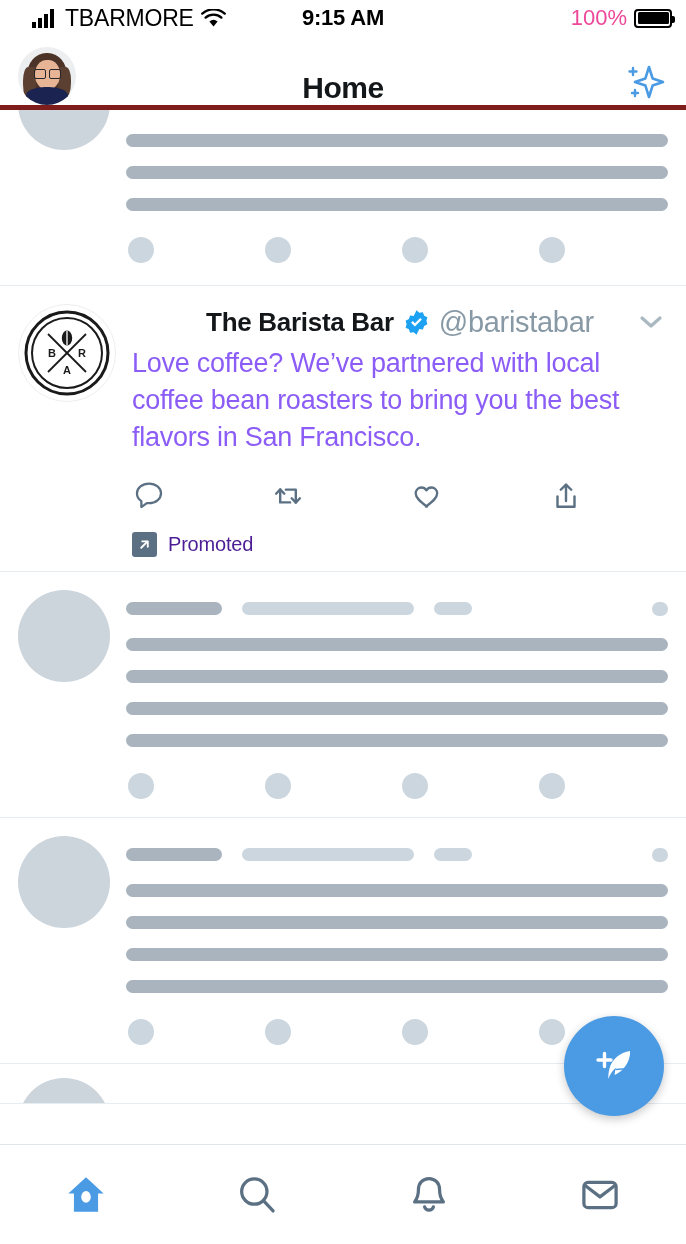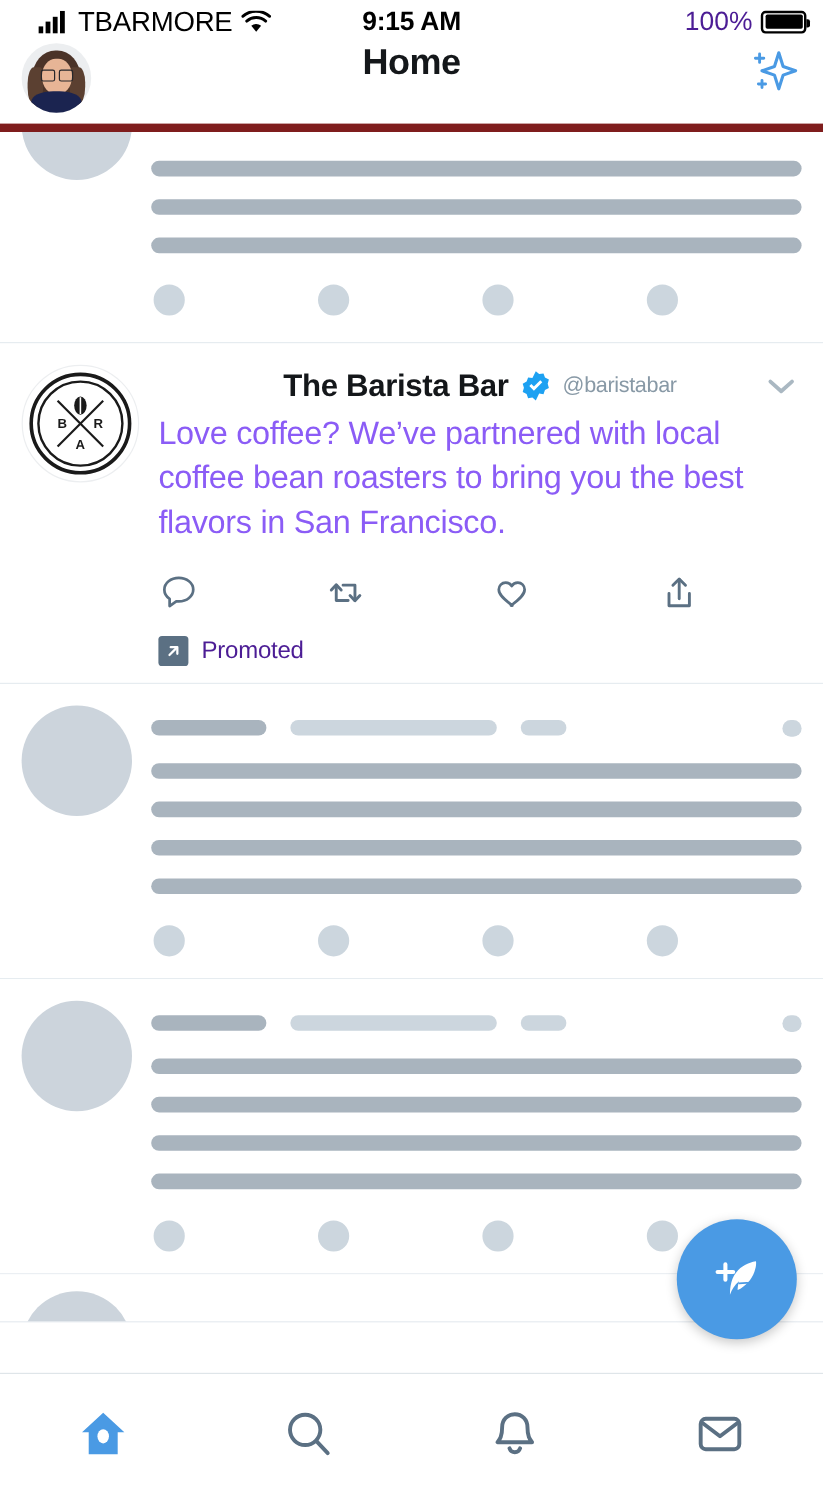--- a/index.html
+++ b/index.html
@@ -18,32 +18,32 @@
   }
   .sb-left { display:flex; align-items:center; gap:7px; }
   .sb-carrier { font-size:23px; font-weight:400; color:#000; letter-spacing:-.2px; }
   .sb-center {
     position:absolute; left:0; right:0; text-align:center;
     font-size:22px; font-weight:700; color:#000; letter-spacing:-.2px;
   }
   .sb-right {
     position:absolute; right:14px; display:flex; align-items:center; gap:7px;
   }
-  .sb-battpct { font-size:22px; font-weight:400; color:#4c1d95; }
+  .sb-battpct { font-size:22px; font-weight:400; color:#ec4899; }
   .batt { position:relative; width:38px; height:19px;
           border:2px solid #000; border-radius:4px; padding:1.5px; }
   .batt-fill { width:100%; height:100%; background:#000; border-radius:1.5px; }
   .batt-nub { position:absolute; right:-5px; top:5.5px; width:3px; height:7px;
               background:#000; border-radius:0 2px 2px 0; }
 
   
   .navheader {
-    height:74px; display:flex; align-items:flex-start;
+    height:74px; display:flex; align-items:flex-end;
     padding:0 18px; position:relative;
-    border-bottom:7px solid #7f1d1d; background:#fff;
+    border-bottom:5px solid #7f1d1d; background:#fff;
   }
   .me-avatar {
     width:58px; height:58px; border-radius:50%;
     background:#eceef0; overflow:hidden; position:relative; flex:none;
   }
   .me-avatar .hair {
     position:absolute; left:9px; top:6px; width:40px; height:46px;
     background:#4b3328; border-radius:48% 48% 38% 38%;
   }
   .me-avatar .hair2 {
@@ -109,21 +109,21 @@
 
   
   .tweet { display:flex; gap:16px; padding:18px 18px 14px; border-bottom:1px solid #e6ecf0; }
   .brand-avatar {
     width:98px; height:98px; border-radius:50%; flex:none;
     background:#fff; border:1px solid #eceef0; position:relative;
   }
   .tweet-main { flex:1; min-width:0; position:relative; padding-top:2px; }
   .tweet-head { display:flex; align-items:center; gap:9px;justify-content:center; }
   .t-name { font-size:26px; font-weight:700; color:#14171a; letter-spacing:-.3px; }
-  .t-handle { font-size:18px; color:#8899a6; letter-spacing:-.3px; }
+  .t-handle { font-size:29px; color:#8899a6; letter-spacing:-.3px; }
   .caret-btn { position:absolute; right:0; top:6px; width:34px; height:24px;
                display:flex; align-items:center; justify-content:center; }
   .t-text {
     font-size:27px; line-height:1.37; color:#8b5cf6;
     margin-top:6px; letter-spacing:-.25px;
   }
   .t-actions { display:flex; margin-top:20px; }
   .act { width:44px; height:40px; display:flex; align-items:center; justify-content:flex-start;
          margin-right:95px; }
   .act:last-child { margin-right:0; }

